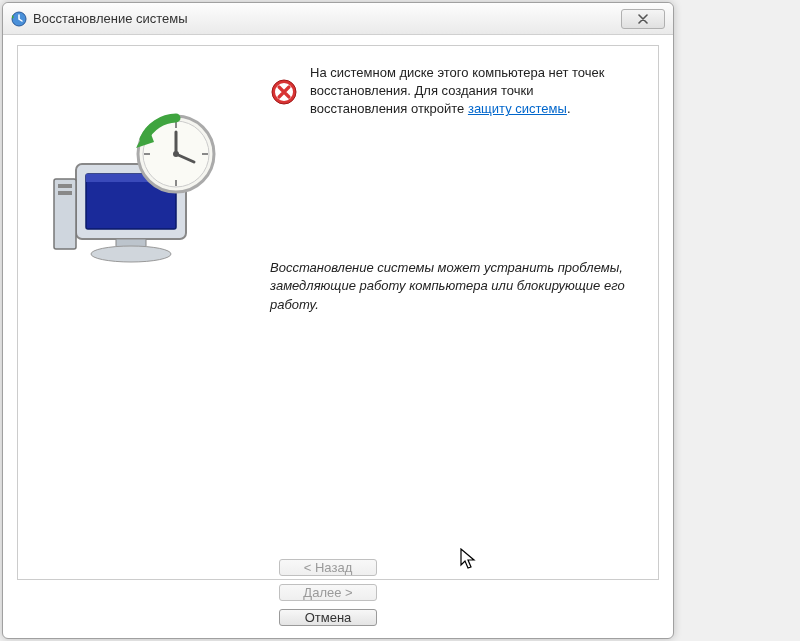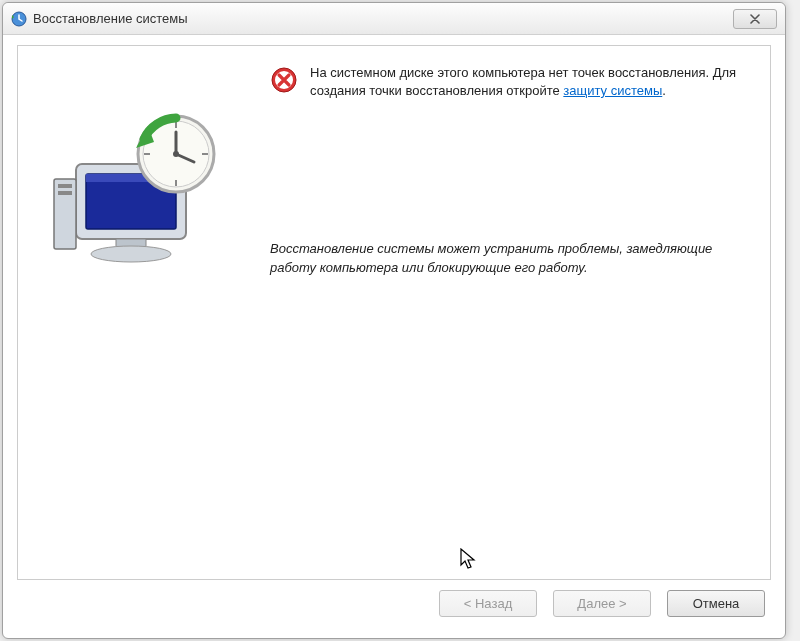--- a/index.html
+++ b/index.html
@@ -5,21 +5,21 @@
     * { box-sizing: border-box; margin: 0; padding: 0; }
     body {
       font-family: "Segoe UI", Tahoma, sans-serif;
       font-size: 13px;
       background: #f0f0f0;
       width: 800px;
       height: 641px;
       overflow: hidden;
     }
     .window {
-      width: 784px;
+      width: 672px;
       height: 637px;
       margin: 2px;
       background: #fff;
       border: 1px solid #a0a0a0;
       border-radius: 6px;
       box-shadow: 0 0 8px rgba(0,0,0,0.2);
       display: flex;
       flex-direction: column;
     }
     .titlebar {
@@ -76,21 +76,21 @@
       padding-left: 4px;
     }
     .heading {
       font-size: 17px;
       color: #003399;
       margin-top: 4px;
       margin-bottom: 36px;
     }
     .error-row {
       display: flex;
-      align-items: flex-start;
+      align-items: center;
       margin-bottom: 140px;
     }
     .error-icon {
       width: 28px;
       height: 28px;
       flex-shrink: 0;
       margin-right: 12px;
       margin-top: 2px;
     }
     .error-text {
@@ -107,22 +107,23 @@
       line-height: 1.45;
       margin-bottom: 28px;
       font-style: italic;
     }
     .footer {
       height: 58px;
       border-top: 0;
       display: flex;
       align-items: center;
       justify-content: flex-end;
-      gap: 16px;
+      gap: 8px;
       padding: 0 20px 12px 0;
+      flex-direction: column;
     }
     .btn {
       min-width: 98px;
       height: 27px;
       background: linear-gradient(#f7f7f7, #e4e4e4);
       border: 1px solid #9a9a9a;
       border-radius: 3px;
       font-family: inherit;
       font-size: 13px;
       color: #333;

